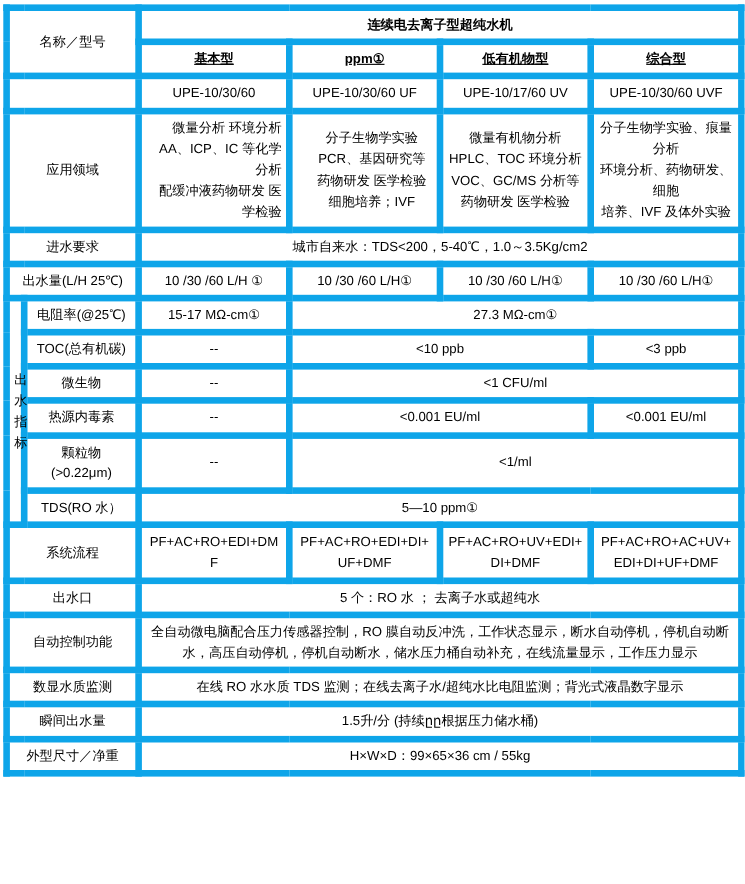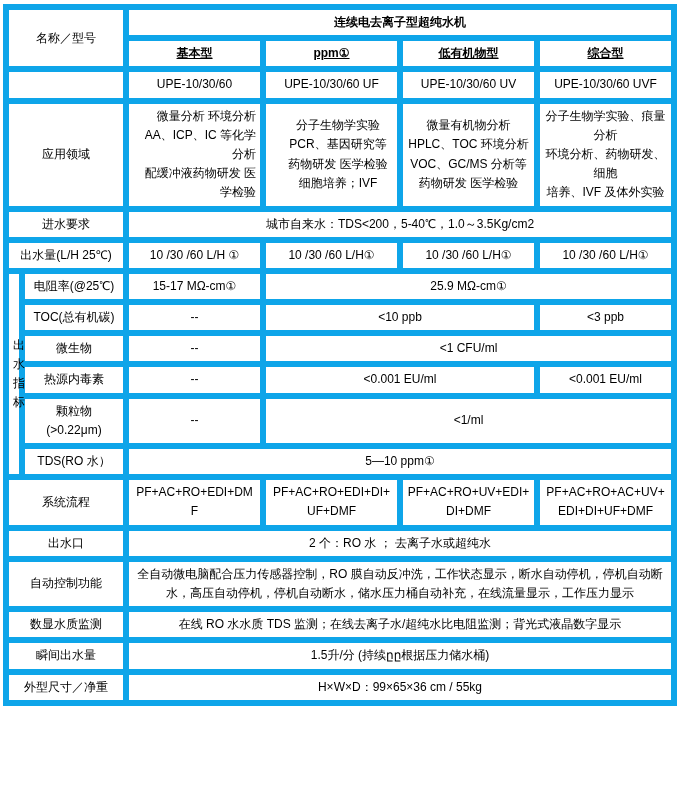--- a/index.html
+++ b/index.html
@@ -73,21 +73,21 @@
       <td class="model-head">基本型</td>
       <td class="model-head">ppm①</td>
       <td class="model-head">低有机物型</td>
       <td class="model-head">综合型</td>
     </tr>
 
     <tr>
       <td colspan="2"></td>
       <td>UPE-10/30/60</td>
       <td>UPE-10/30/60 UF</td>
-      <td>UPE-10/30/60 UV</td>
+      <td>UPE-10/17/60 UV</td>
       <td>UPE-10/30/60 UVF</td>
     </tr>
 
     <tr>
       <td colspan="2">应用领域</td>
       <td class="app-cell" style="white-space:pre-line;text-align:right;">微量分析  环境分析
 AA、ICP、IC 等化学分析
 配缓冲液药物研发  医学检验</td>
       <td class="app-cell" style="white-space:pre-line;padding-left:17px;">分子生物学实验
 PCR、基因研究等
@@ -117,21 +117,21 @@
 
     <tr>
       <td rowspan="6" class="vert-label">
         <span>出</span>
         <span>水</span>
         <span>指</span>
         <span>标</span>
       </td>
       <td>电阻率(@25℃)</td>
       <td>15-17 MΩ-cm①</td>
-      <td colspan="3">25.9 MΩ-cm①</td>
+      <td colspan="3">27.3 MΩ-cm①</td>
     </tr>
 
     <tr>
       <td>TOC(总有机碳)</td>
       <td>--</td>
       <td colspan="2">&lt;10 ppb</td>
       <td>&lt;3 ppb</td>
     </tr>
 
     <tr>
@@ -161,21 +161,21 @@
     <tr>
       <td colspan="2">系统流程</td>
       <td class="flow-cell">PF+AC+RO+EDI+DMF</td>
       <td class="flow-cell">PF+AC+RO+EDI+DI+UF+DMF</td>
       <td class="flow-cell">PF+AC+RO+UV+EDI+DI+DMF</td>
       <td class="flow-cell">PF+AC+RO+AC+UV+EDI+DI+UF+DMF</td>
     </tr>
 
     <tr>
       <td colspan="2">出水口</td>
-      <td colspan="4">2 个：RO 水 ；  去离子水或超纯水</td>
+      <td colspan="4">5 个：RO 水 ；  去离子水或超纯水</td>
     </tr>
 
     <tr>
       <td colspan="2">自动控制功能</td>
       <td colspan="4" class="auto-cell">全自动微电脑配合压力传感器控制，RO 膜自动反冲洗，工作状态显示，断水自动停机，停机自动断水，高压自动停机，停机自动断水，储水压力桶自动补充，在线流量显示，工作压力显示</td>
     </tr>
 
     <tr>
       <td colspan="2">数显水质监测</td>
       <td colspan="4">在线 RO 水水质 TDS 监测；在线去离子水/超纯水比电阻监测；背光式液晶数字显示</td>

